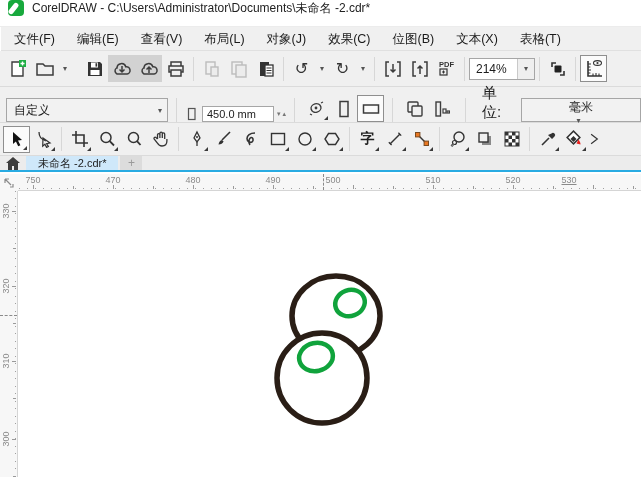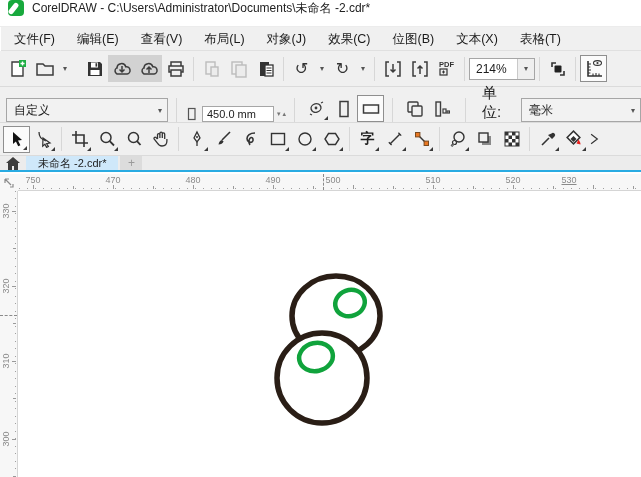--- a/index.html
+++ b/index.html
@@ -257,21 +257,21 @@
   </div>
   <div class="tbtn">
     <svg class="ic" width="20" height="20" viewBox="0 0 20 20">
       <rect x="4" y="3" width="4.5" height="14" fill="none" stroke="#3c3c3c" stroke-width="1.4"></rect>
       <rect x="11" y="10" width="3" height="4" fill="none" stroke="#3c3c3c" stroke-width="1.2"></rect>
       <rect x="15" y="12" width="2.4" height="2" fill="none" stroke="#3c3c3c" stroke-width="1.2"></rect>
     </svg>
   </div>
   <div class="sep" style="margin:0 10px;"></div>
   <span class="unit-label">单位:</span>
-  <div class="dd" style="width:120px;">
+  <div class="dd" style="width:120px;flex-direction:column;">
     <span class="val">毫米</span>
     <span class="caret">▾</span>
   </div>
 </div>
 
 <div class="toolbox">
   <div class="tbtn selected">
     <svg class="ic" width="18" height="18" viewBox="0 0 18 18">
       <path d="M5 2l9 8-4 .6 2.4 4.6-2.2 1-2.3-4.7L5 14z" fill="#111"></path>
     </svg>

